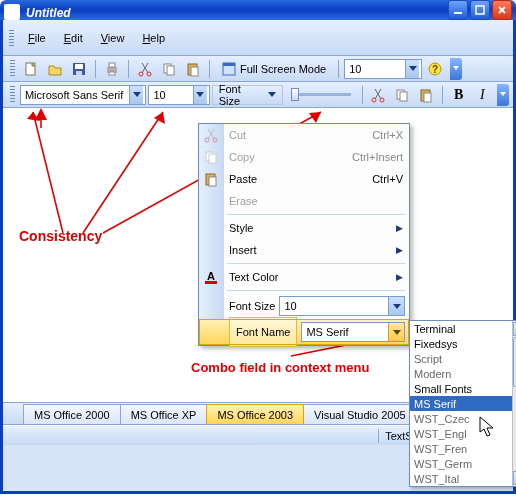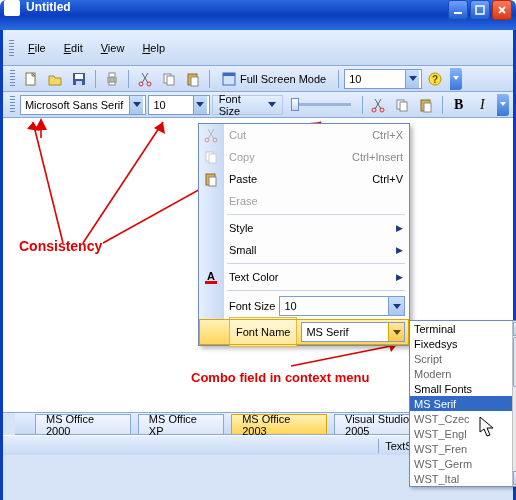--- a/index.html
+++ b/index.html
@@ -8,27 +8,28 @@
     font-family: Tahoma, Arial, sans-serif;
     font-size: 11px;
     background: #fff;
     width: 516px; height: 500px;
     position: relative;
     overflow: hidden;
   }
   
   .titlebar {
     background: linear-gradient(to bottom, #2a6bdf 0%, #0b3dc0 50%, #2a6bdf 100%);
-    height: 30px;
+    height: 20px;
     display: flex;
-    align-items: flex-start;
+    align-items: flex-end;
     color: #fff;
     padding: 0 4px;
     font-weight: bold;
     border-radius: 6px 6px 0 0;
+    font-style: italic;
   }
   .titlebar .app-icon { width: 16px; height: 16px; background: #fff; margin-right: 6px; border-radius: 2px; display:inline-block; }
   .titlebar .title { flex: 1; font-size: 12px; }
   .win-btns { display: flex; gap: 2px; }
   .win-btn {
     width: 20px; height: 20px; border-radius: 3px;
     display: flex; align-items: center; justify-content: center;
     font-weight: bold; color: #fff; font-size: 10px;
   }
   .win-min, .win-max { background: linear-gradient(to bottom,#6fa0ff,#1f5ed0); border:1px solid #1a4db8;}
@@ -134,23 +135,22 @@
     position: relative;
     border-bottom: 1px solid #8aa8d6;
   }
 
   
   .tabbar {
     background: linear-gradient(to bottom,#e6efff,#c8daf4);
     height: 22px;
     display:flex; align-items:flex-end;
     padding: 0 20px;
-    gap: 8px;
+    gap: 0;
     border-bottom: 1px solid #8aa8d6;
-    margin-left: 12px;
   }
   .tab {
     height: 20px; padding: 0 10px; display:flex; align-items:center;
     border: 1px solid #8aa8d6; border-bottom:none;
     background: linear-gradient(to bottom,#f3f7ff,#dbe6f8);
     margin-right: -1px;
     font-size: 11px;
   }
   .tab.active {
     background: linear-gradient(to bottom,#fff2b9,#ffd557);
@@ -525,21 +525,21 @@
   </div>
   <div class="ctx-row disabled">
     <span>Erase</span>
   </div>
   <div class="ctx-sep"></div>
   <div class="ctx-row">
     <span>Style</span>
     <span class="ctx-sub-arrow">▶</span>
   </div>
   <div class="ctx-row">
-    <span>Small</span>
+    <span>Insert</span>
     <span class="ctx-sub-arrow">▶</span>
   </div>
   <div class="ctx-sep"></div>
   <div class="ctx-row">
     <span class="ctx-icon">
         <svg width="16" height="16">
           <text x="8" y="11" text-anchor="middle" font-size="11" font-weight="bold" fill="#000">A</text>
           <rect x="2" y="12" width="12" height="3" fill="#d00"></rect>
         </svg>
       </span>

